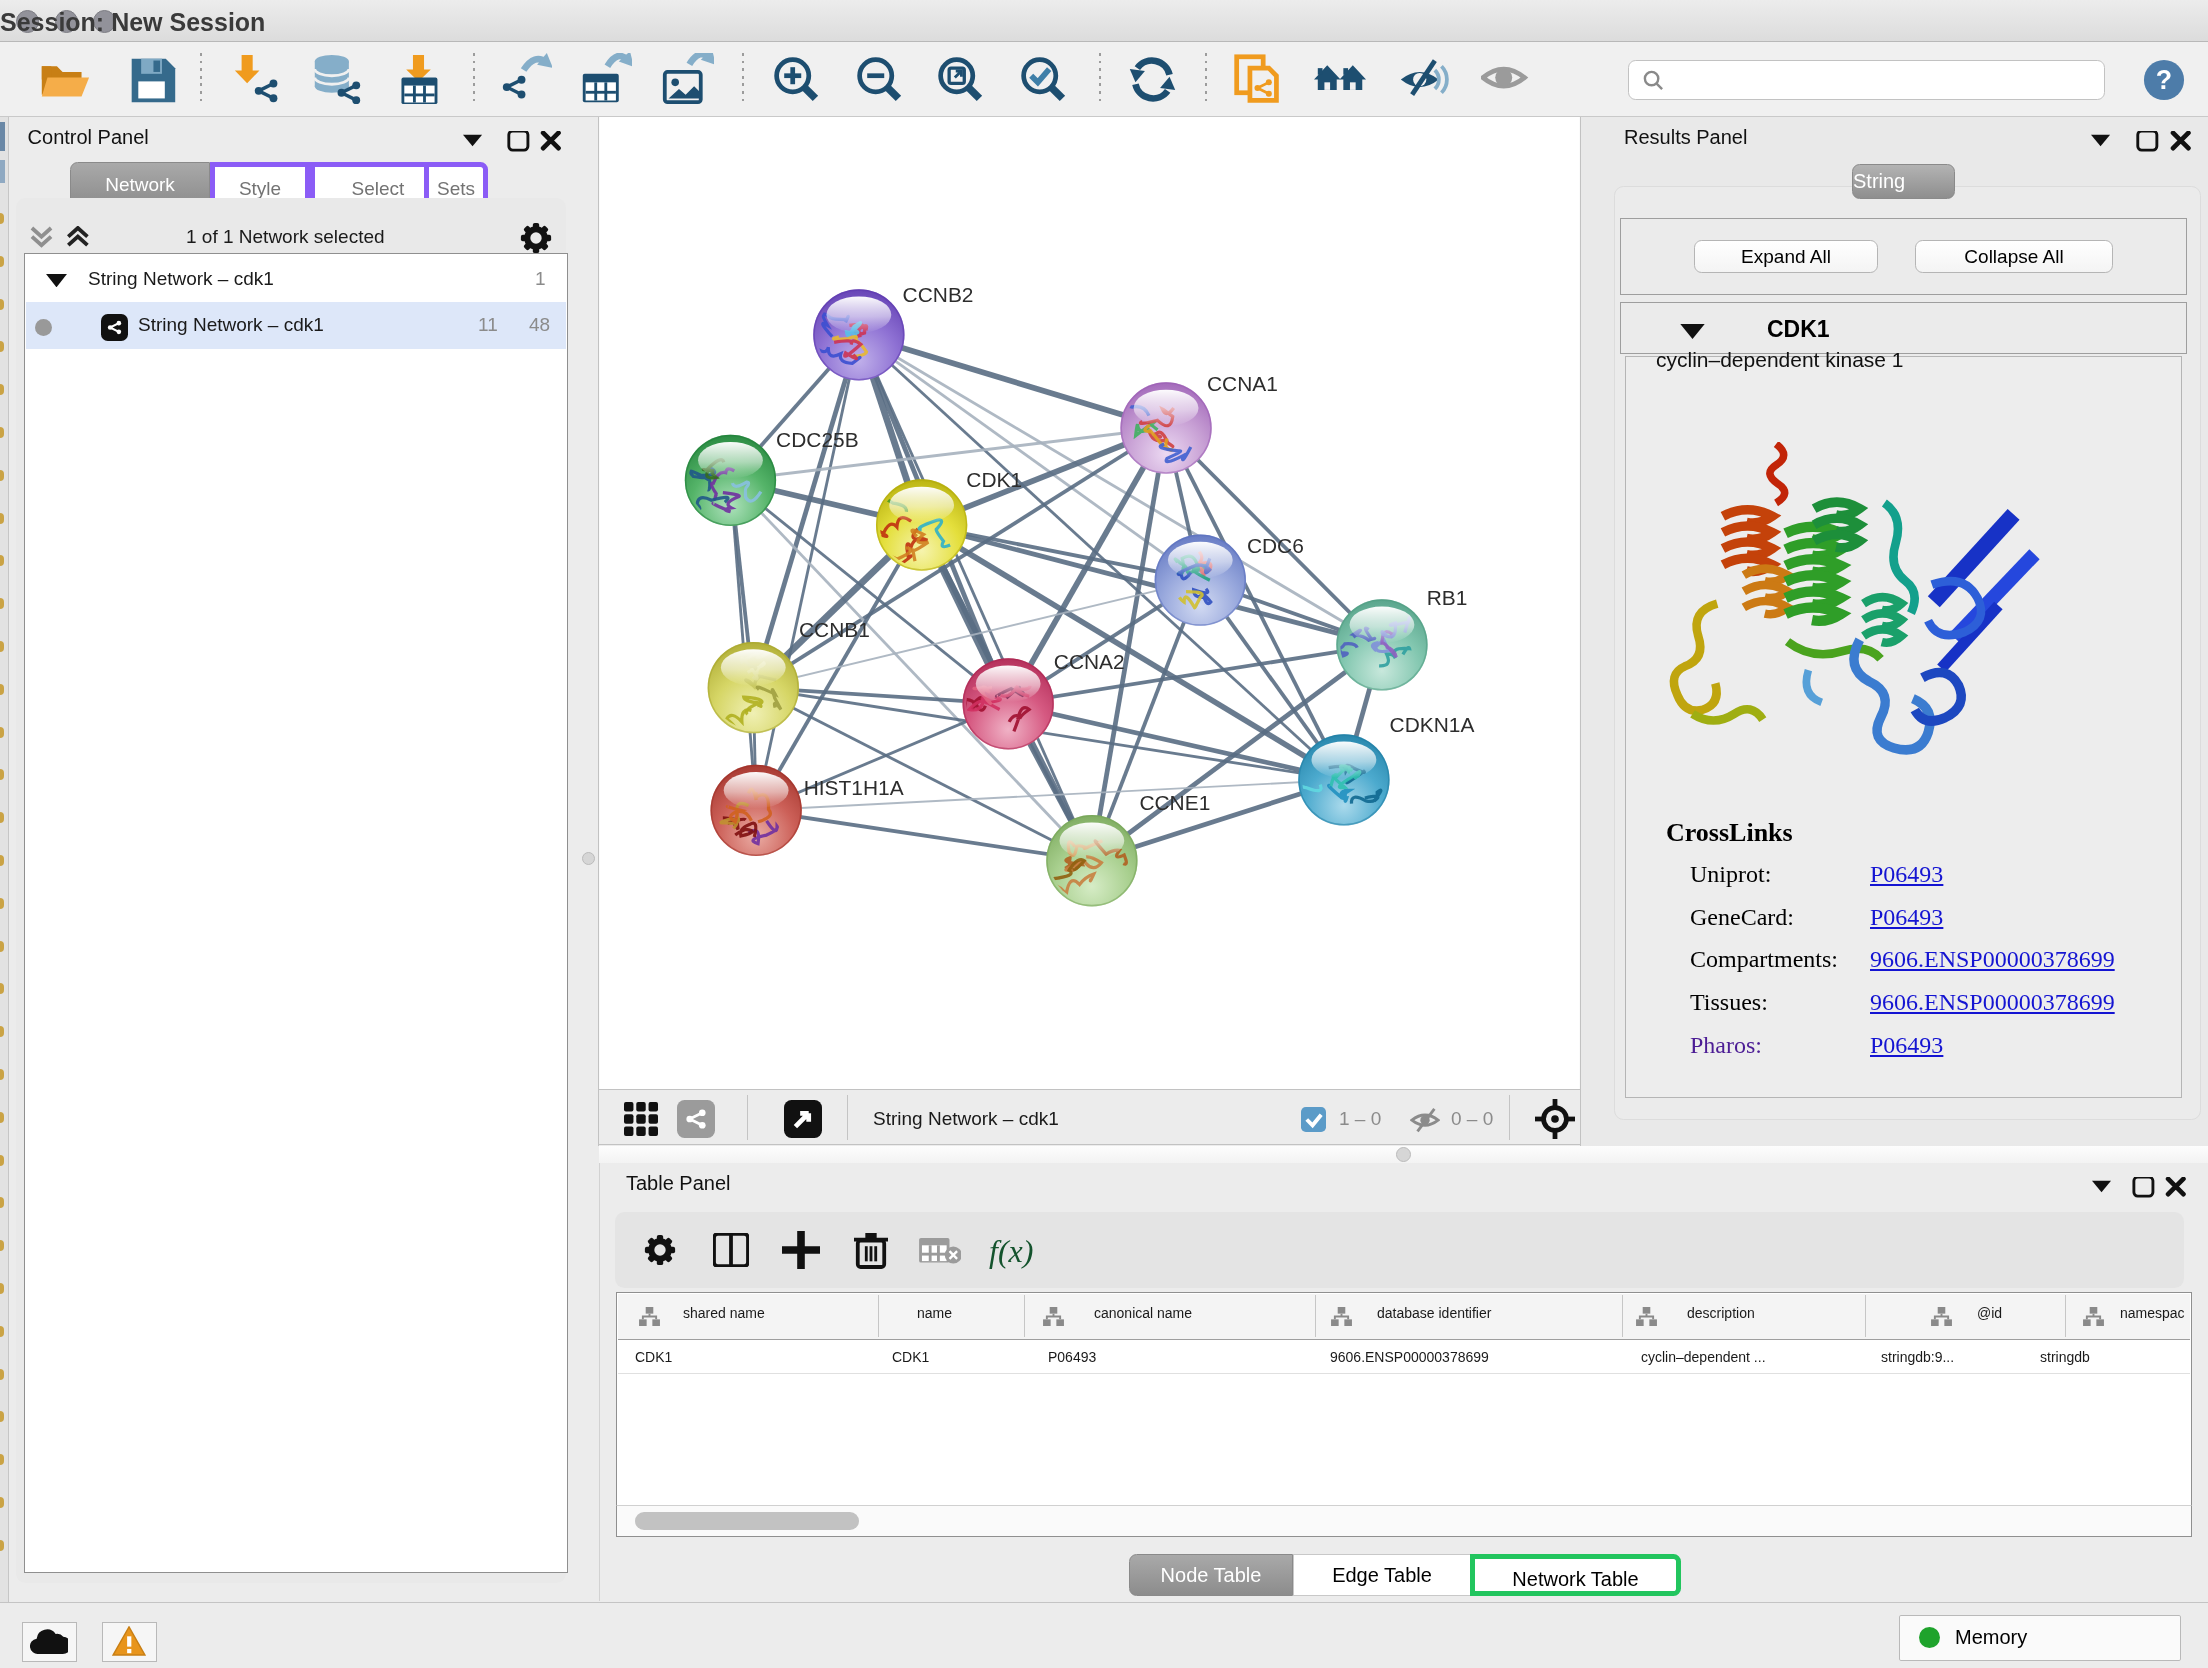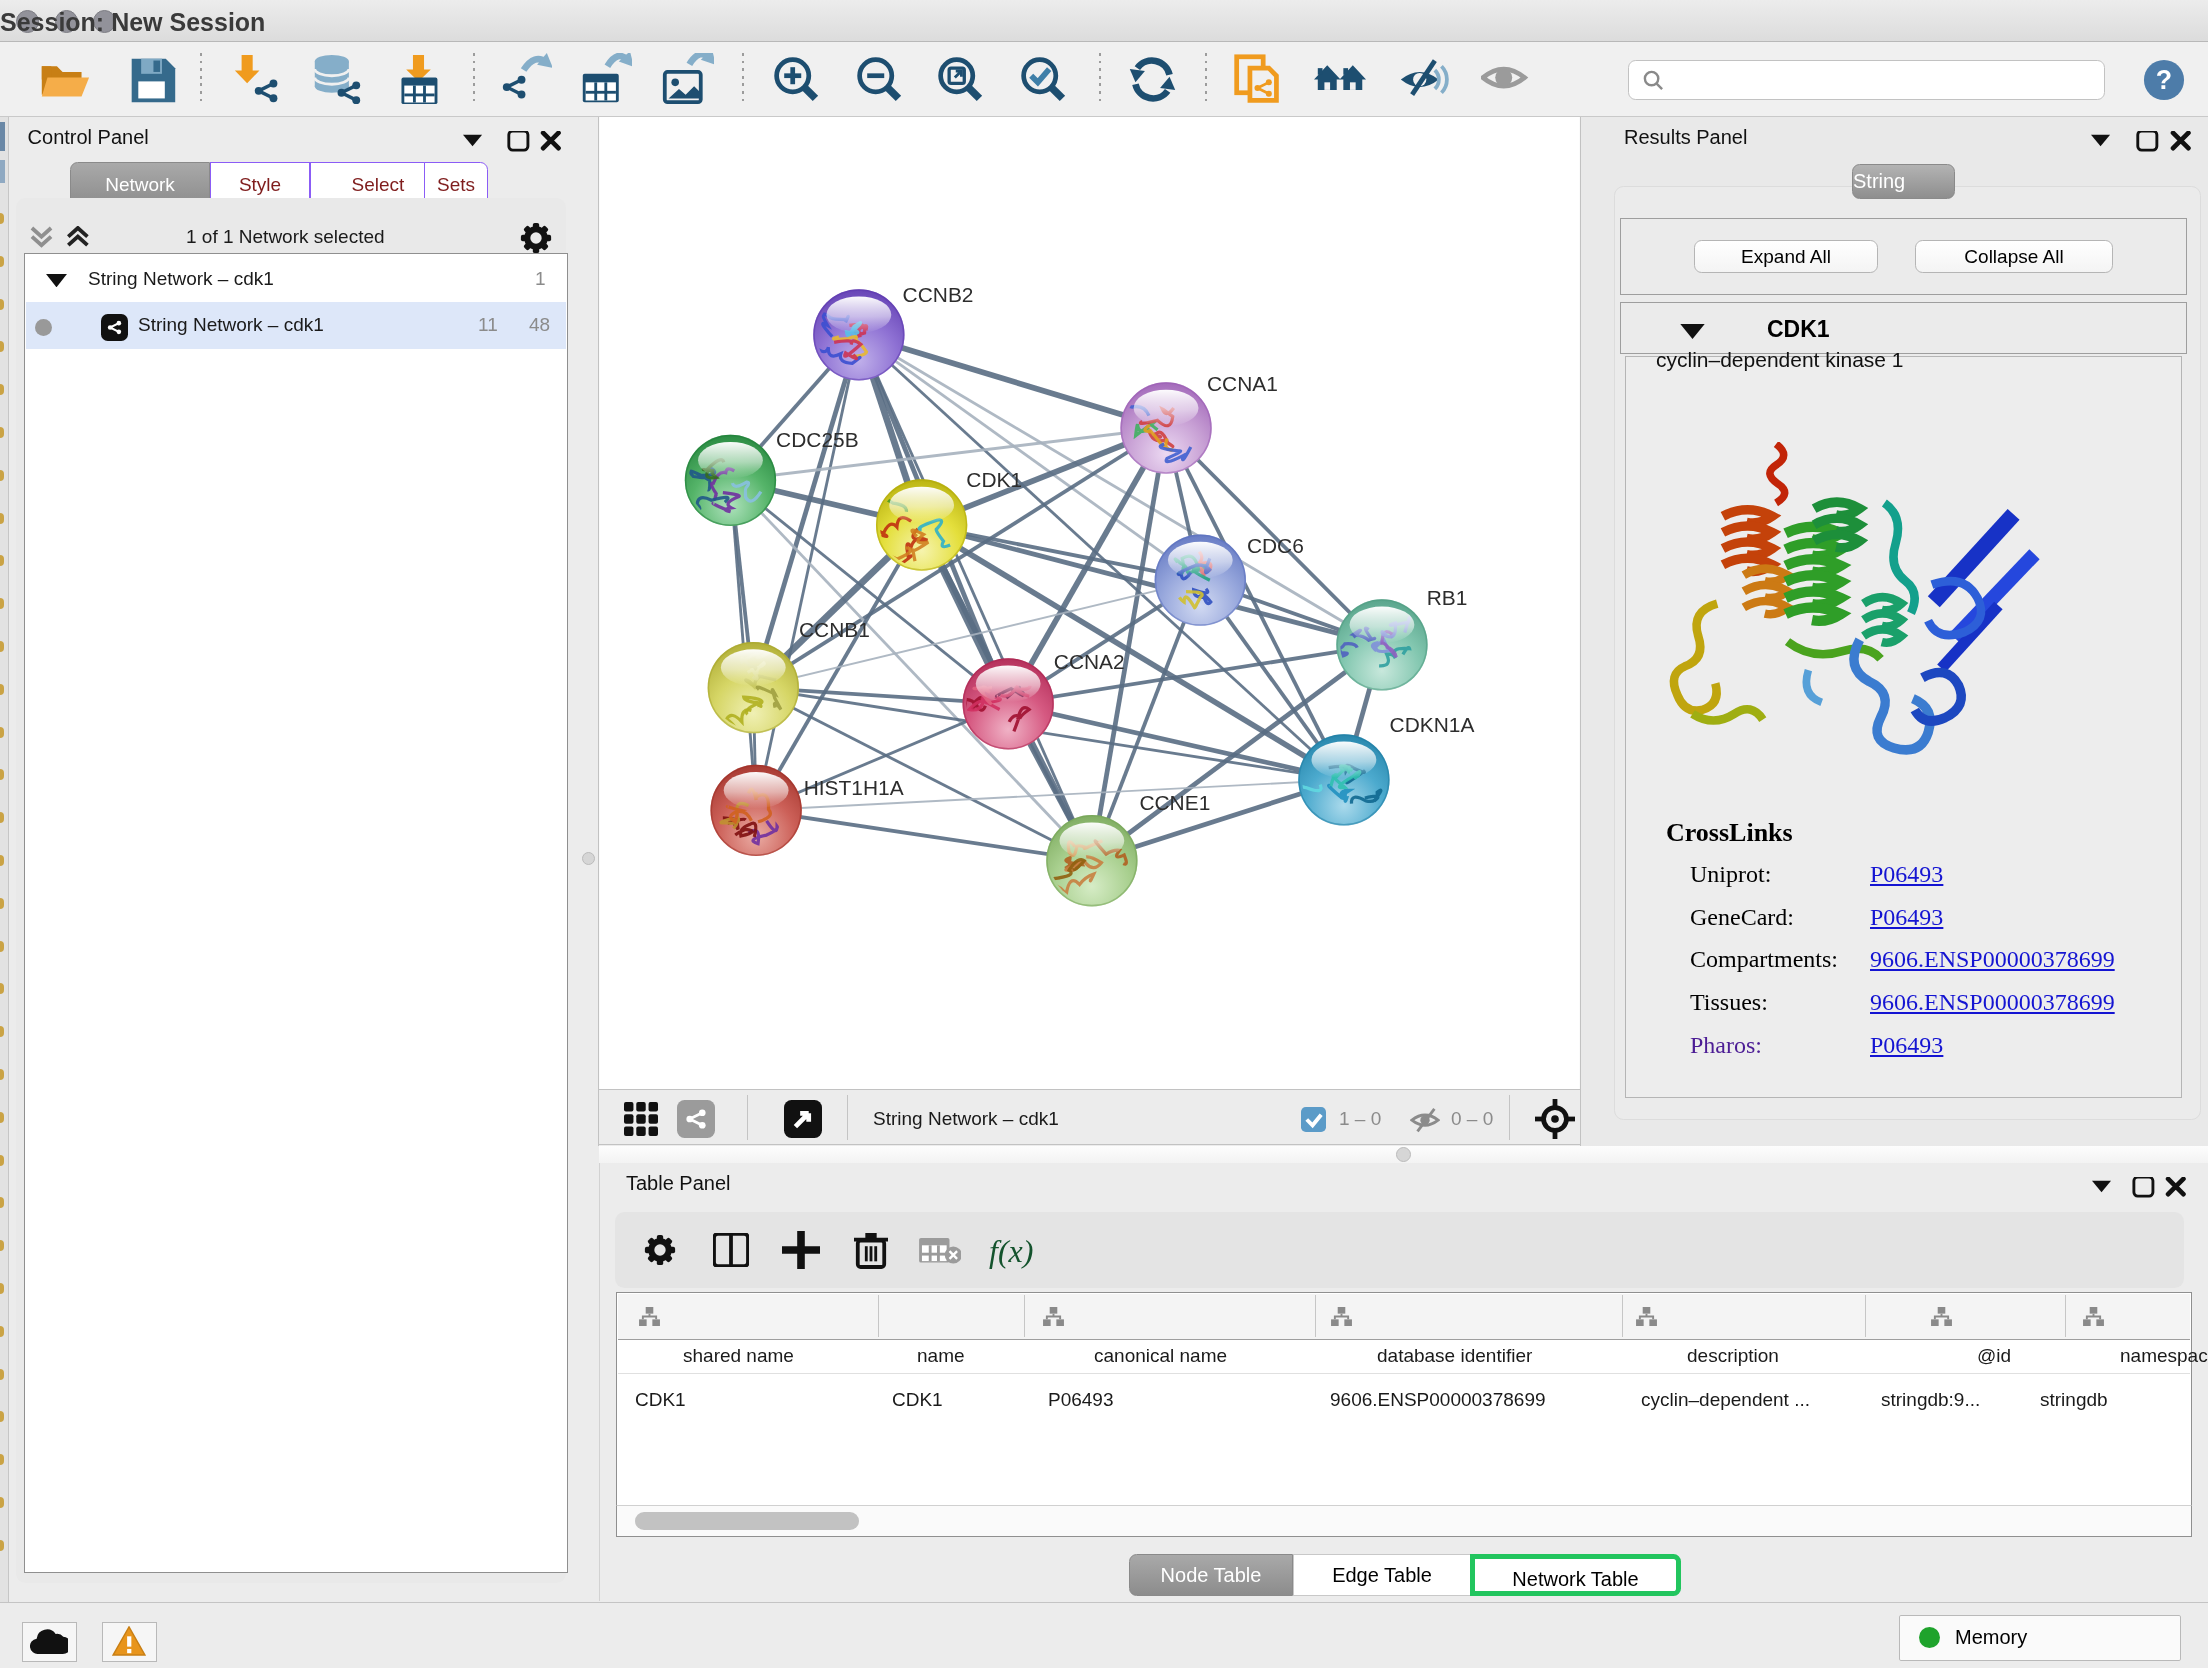--- a/index.html
+++ b/index.html
@@ -6,30 +6,30 @@
 .abs { position:absolute; }
 .titlebar { left:0; top:0; width:2208px; height:42px;
   background:linear-gradient(#ececec,#dcdcdc); border-bottom:1px solid #b8b8b8; }
 .tl { width:23px; height:23px; border-radius:50%; background:#92929a; border:1px solid #7d7d84; top:9.5px; }
 .title { width:2208px; top:7.6px; font-size:25px; font-weight:700; color:#3a3a3a; }
 .toolbar { left:0; top:42px; width:2208px; height:75px; background:#f0f0f0; border-bottom:1px solid #c9c9c9; }
 .tsep { top:53px; width:1.9px; height:53px;
   background-image:repeating-linear-gradient(#9c9c9c 0 2.9px, transparent 2.9px 7.6px); }
 .panel-title { font-size:20px; color:#111; }
 .tabrow .tab { position:absolute; height:45px; font-size:19px; text-align:center;
-  background:#fff; border:1px solid #8b5cf6; color:#7f1d1d; line-height:43px; }
+  background:#fff; border:5px solid #8b5cf6; color:#737373; line-height:43px; }
 .tab.sel { background:linear-gradient(#a9a9a9,#8c8c8c); color:#fff; border:1px solid #8a8a8a; }
 .whitebox { background:#fff; border:1.9px solid #8f8f8f; }
 .netrow { font-size:19px; color:#1a1a1a; }
 .btn { background:linear-gradient(#ffffff,#f4f4f4); border:1px solid #b5b5b5; border-radius:7.6px;
   font-size:19px; color:#000; text-align:center; }
 .link { color:#1414d2; text-decoration:underline; }
 .serif { font-family:"Liberation Serif", serif; }
 .gray { color:#8b8b8b; }
-.hdrcell { font-size:19px; color:#1a1a1a;margin-top:40px; }
+.hdrcell { font-size:14px; color:#1a1a1a; }
 </style></head>
 <body>
 <div class="abs titlebar"></div>
 <div class="abs tl" style="left:16px"></div>
 <div class="abs tl" style="left:55px"></div>
 <div class="abs tl" style="left:93px"></div>
 <div class="abs title">Session: New Session</div>
 <div class="abs toolbar"></div>
 <div class="abs tsep" style="left:200px"></div>
 <div class="abs tsep" style="left:473px"></div>

